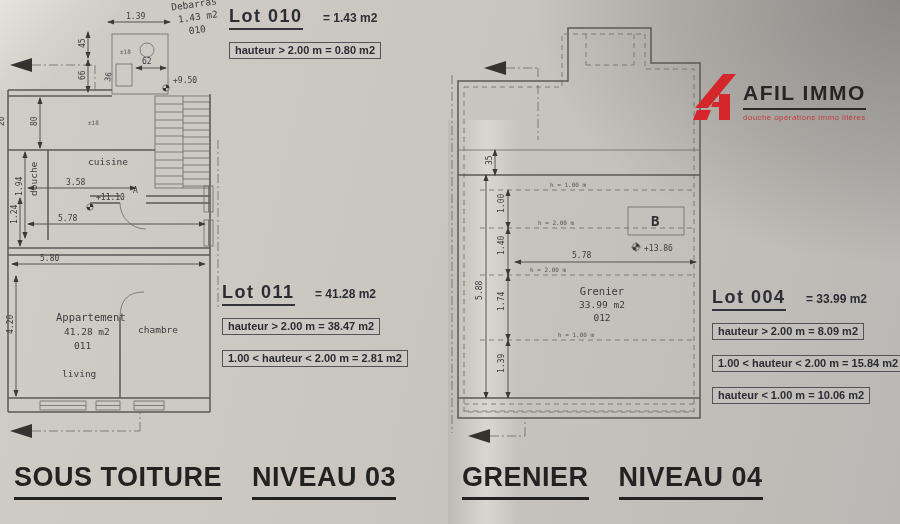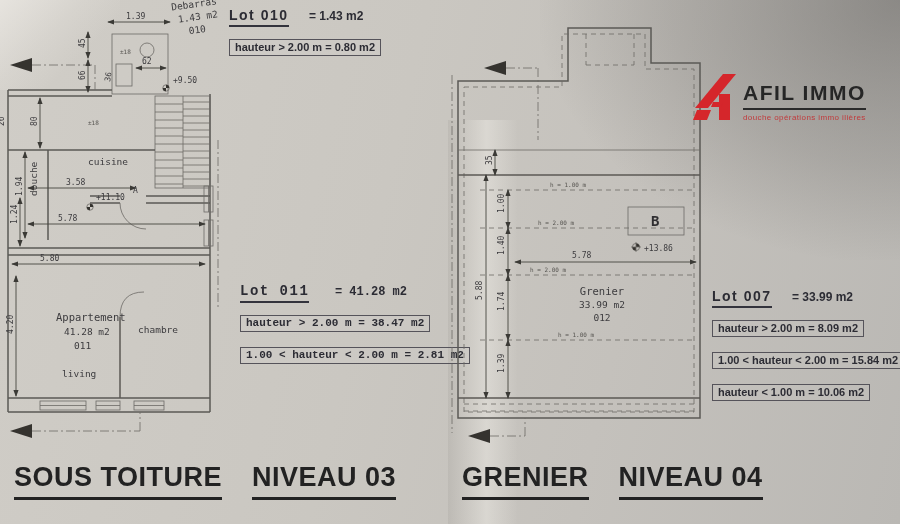--- a/index.html
+++ b/index.html
@@ -26,26 +26,26 @@
   .blk{fill:#35332f;stroke:none;}
   svg text{font-family:"DejaVu Sans Mono",monospace;fill:#3c3b3e;}
   .lbl{font-size:8px;}
   .tiny{font-size:6px;fill:#55534f;}
   .room{font-size:9.5px;}
   .big{font-size:10.5px;}
   .sec{font-size:14px;font-weight:bold;fill:#2f2e31;}
 
   .lot-box{position:absolute;color:#2c2c34;}
   .lot-title{white-space:nowrap;margin-bottom:3px;}
-  .lot-name{font-weight:bold;font-size:14px;letter-spacing:1.5px;border-bottom:2.5px solid #33333c;padding-bottom:2px;}
+  .lot-name{font-weight:bold;font-size:18px;letter-spacing:1.5px;border-bottom:2.5px solid #33333c;padding-bottom:2px;}
   .lot-total{font-weight:bold;font-size:12px;margin-left:16px;}
   .lot-row{border:1.3px solid #55535a;padding:1px 5px 2px 5px;margin-top:15px;font-size:11px;
     font-weight:bold;width:fit-content;white-space:nowrap;background:rgba(255,255,255,.05);}
   .lot010{left:229px;top:6px;}
-  .lot011{left:240px;top:282px;font-family:Liberation Mono, monospace;}
+  .lot011{left:222px;top:282px;}
   .lot012{left:712px;top:287px;}
 
   .logo{position:absolute;left:693px;top:72px;display:flex;align-items:flex-end;}
   .logo-mark{width:44px;height:50px;margin-right:6px;flex:none;}
   .brand{font-size:21px;font-weight:bold;letter-spacing:1.5px;color:#262626;
     border-bottom:2.5px solid #2a2a2a;padding-bottom:3px;white-space:nowrap;}
   .tagline{font-size:8px;color:#c03a3c;letter-spacing:.4px;margin-top:3px;white-space:nowrap;}
 
   .title{position:absolute;top:462px;white-space:nowrap;color:#222;}
   .title span{font-size:27px;font-weight:bold;letter-spacing:.5px;
@@ -244,21 +244,21 @@
 
     <g text-anchor="middle">
       <text class="big" x="152" y="280">Grenier</text>
       <text class="room" x="152" y="293">33.99 m2</text>
       <text class="room" x="152" y="306">012</text>
     </g>
   </svg>
 
   <div class="lot-box lot012">
     <div class="lot-title">
-      <span class="lot-name">Lot 007</span>
+      <span class="lot-name">Lot 004</span>
       <span class="lot-total">= 33.99 m2</span>
     </div>
     <div class="lot-row">hauteur &gt; 2.00 m =  8.09 m2</div>
     <div class="lot-row">1.00 &lt; hauteur &lt; 2.00 m =  15.84 m2</div>
     <div class="lot-row">hauteur &lt; 1.00 m =  10.06 m2</div>
   </div>
 
   <div class="logo">
     <svg class="logo-mark" viewBox="0 0 44 50">
       <path d="M2,36 L30,2 L43,2 L15,36 Z" fill="#d5262b"></path>

